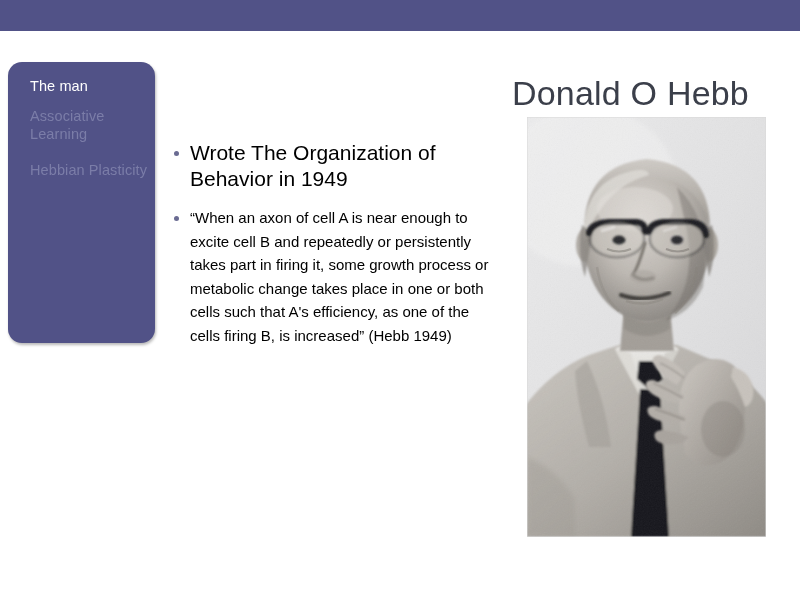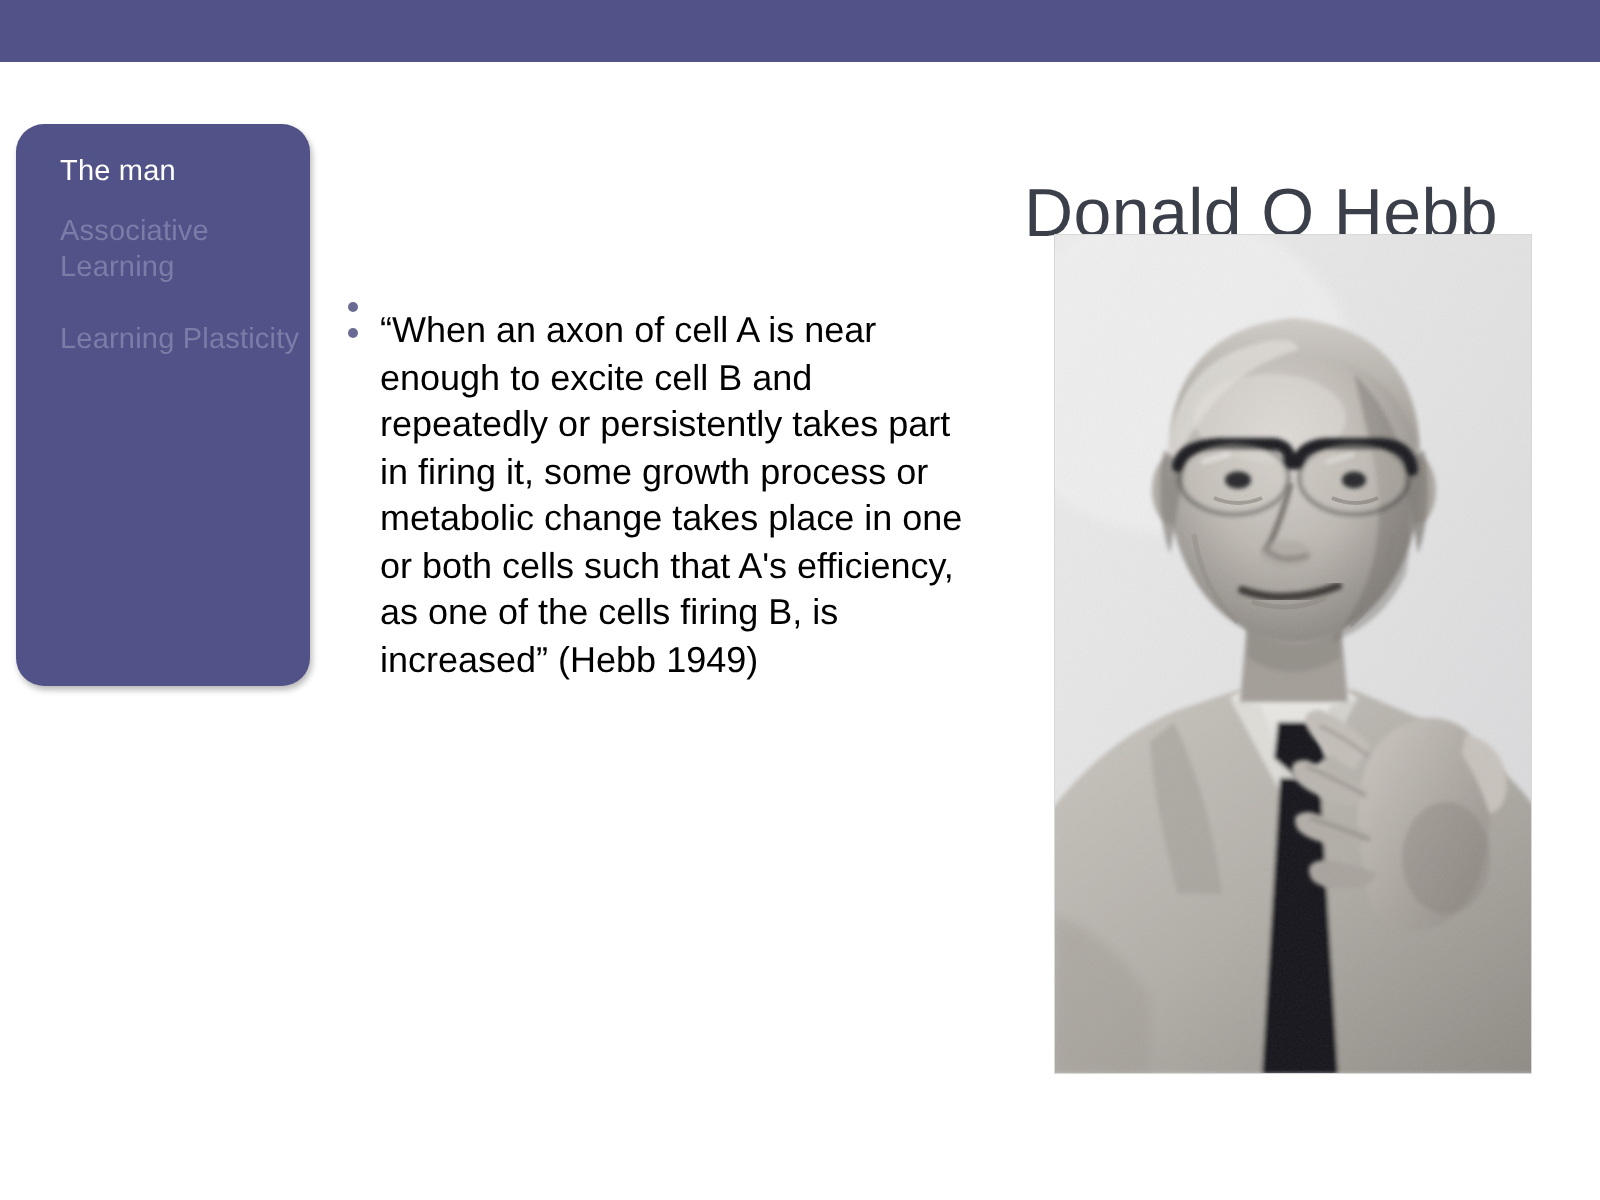--- a/index.html
+++ b/index.html
@@ -60,21 +60,20 @@
   
   #slide-title {
     position: absolute;
     left: 512px;
     top: 73px;
     font-size: 34px;
     line-height: 40px;
     color: #3b3f4a;
     letter-spacing: 0.2px;
     white-space: nowrap;
-    margin-top: 14px;
   }
 
   
   #body-content {
     position: absolute;
     left: 172px;
     top: 140px;
     width: 320px;
   }
   .bullet-row {
@@ -90,21 +89,21 @@
     background: #6a6b92;
   }
   #bullet-1 {
     font-size: 21px;
     line-height: 26px;
     color: #000000;
     margin-bottom: 14px;
   }
   #bullet-1 .bullet-dot { top: 11px; }
   #bullet-2 {
-    font-size: 18px;
+    font-size: 15px;
     line-height: 23.5px;
     color: #000000;
   }
   #bullet-2 .bullet-dot { top: 10px; }
 
   
   #portrait-frame {
     position: absolute;
     left: 527px;
     top: 117px;
@@ -120,28 +119,29 @@
   }
 </style>
 </head>
 <body>
 
 <div id="top-banner"></div>
 
 <div id="sidebar-card">
   <div class="nav-item dim" id="nav-associative">Associative Learning</div>
   <div class="nav-item active" id="nav-the-man">The man</div>
-  <div class="nav-item dim" id="nav-hebbian">Learning Plasticity</div>
+  <div class="nav-item dim" id="nav-hebbian">Hebbian Plasticity</div>
 </div>
 
 <div id="slide-title">Donald O Hebb</div>
 
 <div id="body-content">
   <div class="bullet-row" id="bullet-1">
     <span class="bullet-dot"></span>
+    <span>Wrote The Organization of Behavior in 1949</span>
   </div>
   <div class="bullet-row" id="bullet-2">
     <span class="bullet-dot"></span>
     <span>“When an axon of cell A is near enough to excite cell B and repeatedly or persistently takes part in firing it, some growth process or metabolic change takes place in one or both cells such that A's efficiency, as one of the cells firing B, is increased” (Hebb 1949)</span>
   </div>
 </div>
 
 <div id="portrait-frame">
   <svg viewBox="0 0 239 420" preserveAspectRatio="xMidYMid slice">
     <defs>

